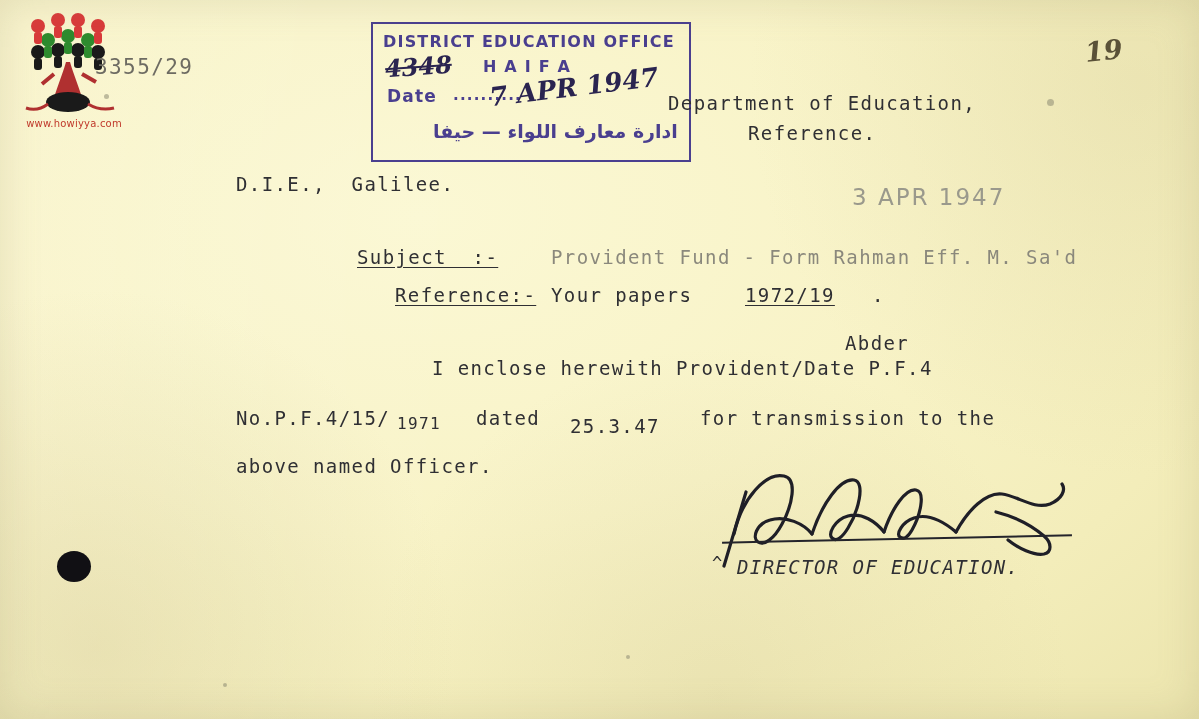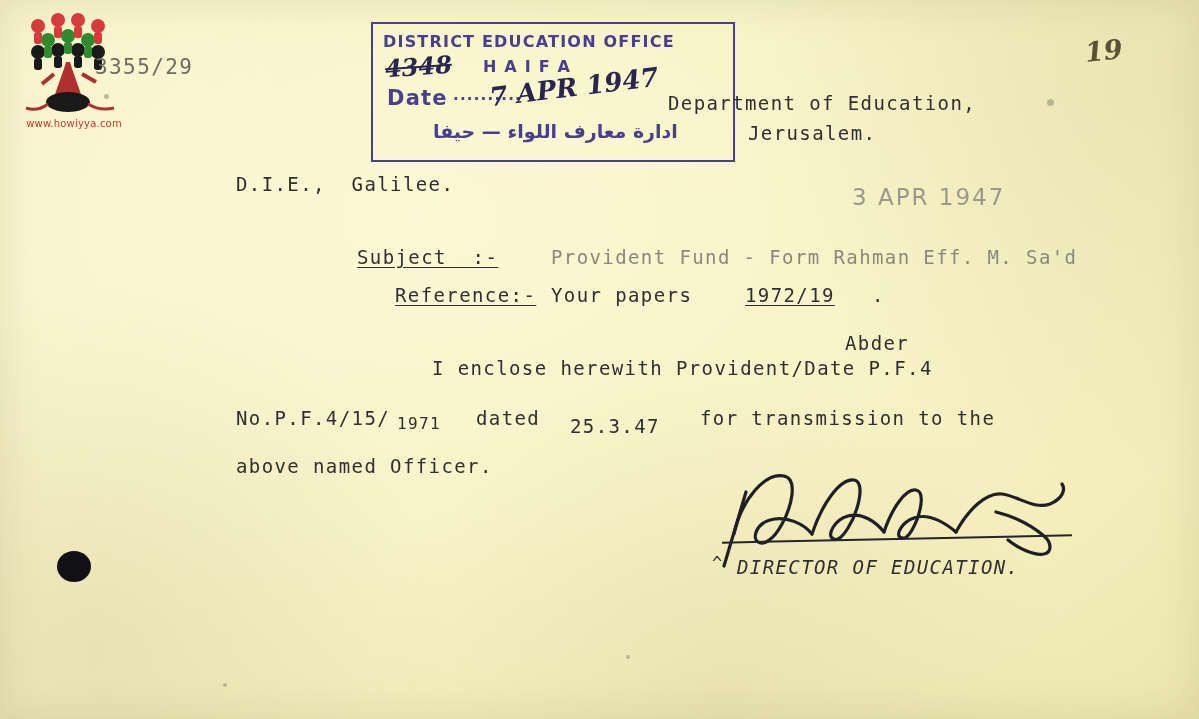--- a/index.html
+++ b/index.html
@@ -66,36 +66,36 @@
   }
   .t.faint { color: #6d6b62; }
   .t.fainter { color: #8a887c; }
   .ul { text-decoration: underline; text-underline-offset: 3px; }
 
   
   #stamp {
     position: absolute;
     left: 371px;
     top: 22px;
-    width: 364px;
+    width: 320px;
     height: 140px;
     border: 2.5px solid #4a3f8f;
     box-sizing: border-box;
     color: #4a3f8f;
   }
   #stamp .s-line {
     position: absolute;
     white-space: pre;
     font-family: "DejaVu Sans", "Liberation Sans", sans-serif;
     font-weight: bold;
     letter-spacing: 1.2px;
   }
   #stamp-title { left: 10px; top: 8px; font-size: 16px; }
   #stamp-city  { left: 110px; top: 33px; font-size: 16px; letter-spacing: 3px; }
-  #stamp-date-label { left: 14px; top: 62px; font-size: 21px; font-weight: normal; }
+  #stamp-date-label { left: 14px; top: 62px; font-size: 17px; font-weight: normal; }
   #stamp-dots { left: 80px; top: 62px; font-size: 15px; font-weight: normal; }
   #stamp-arabic {
     left: 60px; top: 96px; font-size: 19px;
     font-family: "DejaVu Sans", "Liberation Sans", sans-serif;
     direction: rtl;
   }
   
   .ink {
     position: absolute;
     color: #2a2450;
@@ -239,21 +239,21 @@
     <div class="s-line" id="stamp-title">DISTRICT EDUCATION OFFICE</div>
     <div class="s-line" id="stamp-city">H A I F A</div>
     <div class="s-line" id="stamp-date-label">Date</div>
     <div class="s-line" id="stamp-dots">..........</div>
     <div class="ink" id="stamp-number">4348</div>
     <div class="ink" id="stamp-handdate">7 APR 1947</div>
     <div class="s-line" id="stamp-arabic">ادارة معارف اللواء — حيفا</div>
   </div>
 
   <div class="t" style="left:668px; top:92px;">Department of Education,</div>
-  <div class="t" style="left:748px; top:122px;">Jerusalem.</div>
+  <div class="t" style="left:748px; top:122px;">Reference.</div>
 
   <div class="t" style="left:236px; top:173px;">D.I.E.,  Galilee.</div>
 
   <div id="date-stamp">3 APR 1947</div>
 
   <div class="t ul" style="left:357px; top:246px;">Subject  :-</div>
   <div class="t fainter" style="left:551px; top:246px;">Provident Fund - Form Rahman Eff. M. Sa'd</div>
 
   <div class="t ul" style="left:357px; top:284px;margin-left:38px;">Reference:-</div>
   <div class="t" style="left:551px; top:284px;">Your papers</div>

